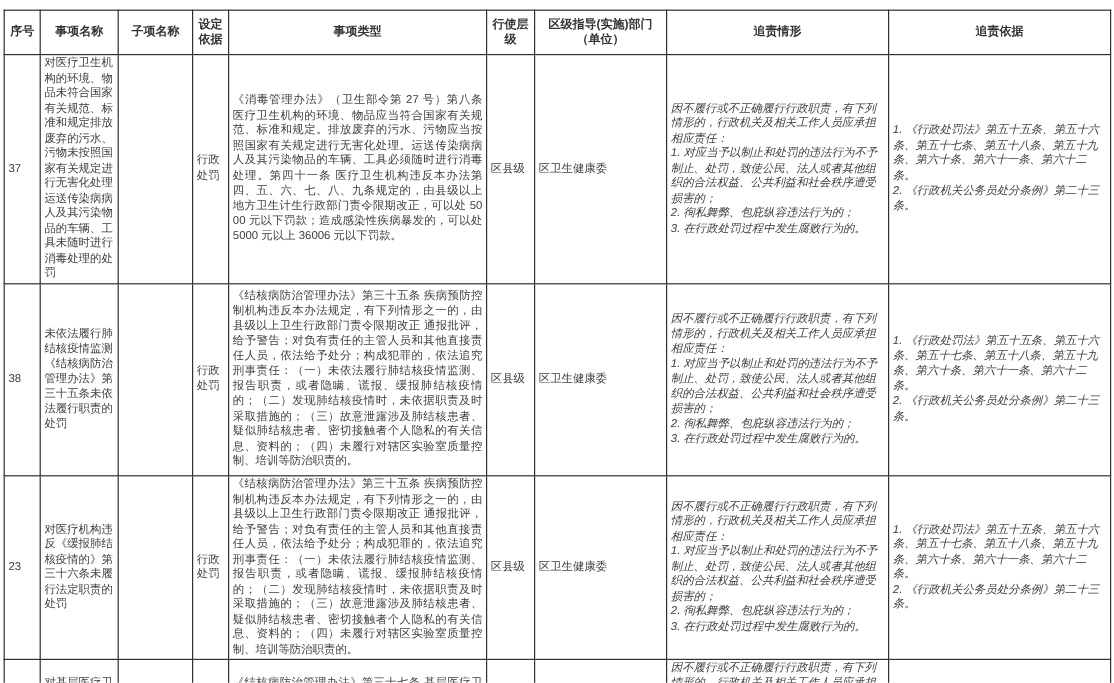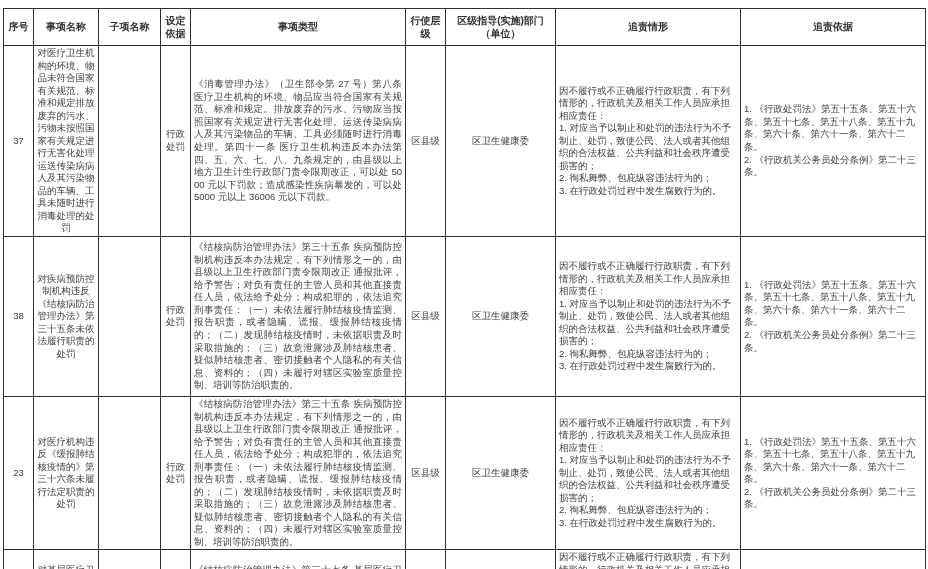--- a/index.html
+++ b/index.html
@@ -28,24 +28,24 @@
     overflow: hidden;
     word-break: break-all;
     box-sizing: border-box;
   }
   table.acct th {
     font-weight: bold;
     text-align: center;
     font-size: 10px;
     color: #333333;
   }
-  .c-center { text-align: center; }
+  .c-center { }
   .c-left { text-align: left; }
   .c-justify { text-align: justify; }
-  .prelines { white-space: pre-line; }
+  .prelines { white-space: pre-line; font-style: italic; }
   tr.hdr   { height: 37px; }
   tr.r37   { height: 150px; }
   tr.r38   { height: 160px; }
   tr.r39   { height: 145px; }
   tr.r40   { height: 67px; }
 </style>
 </head>
 <body>
 
 <div>
@@ -85,21 +85,21 @@
         <td class="c-center">区卫生健康委</td>
         <td class="c-left prelines">因不履行或不正确履行行政职责，有下列情形的，行政机关及相关工作人员应承担相应责任：
 1. 对应当予以制止和处罚的违法行为不予制止、处罚，致使公民、法人或者其他组织的合法权益、公共利益和社会秩序遭受损害的；
 2. 徇私舞弊、包庇纵容违法行为的；
 3. 在行政处罚过程中发生腐败行为的。</td>
         <td class="c-left prelines">1. 《行政处罚法》第五十五条、第五十六条、第五十七条、第五十八条、第五十九条、第六十条、第六十一条、第六十二条。
 2. 《行政机关公务员处分条例》第二十三条。</td>
       </tr>
       <tr class="r38">
         <td class="c-center">38</td>
-        <td class="c-center">对疾病预防控制机构违反《结核病防治管理办法》第三十五条未依法履行职责的处罚</td>
+        <td class="c-center">未依法履行肺结核疫情监测《结核病防治管理办法》第三十五条未依法履行职责的处罚</td>
         <td class="c-center"></td>
         <td class="c-center">行政处罚</td>
         <td class="c-justify">《结核病防治管理办法》第三十五条 疾病预防控制机构违反本办法规定，有下列情形之一的，由县级以上卫生行政部门责令限期改正 通报批评，给予警告；对负有责任的主管人员和其他直接责任人员，依法给予处分；构成犯罪的，依法追究刑事责任：（一）未依法履行肺结核疫情监测、报告职责，或者隐瞒、谎报、缓报肺结核疫情的；（二）发现肺结核疫情时，未依据职责及时采取措施的；（三）故意泄露涉及肺结核患者、疑似肺结核患者、密切接触者个人隐私的有关信息、资料的；（四）未履行对辖区实验室质量控制、培训等防治职责的。</td>
         <td class="c-center">区县级</td>
         <td class="c-center">区卫生健康委</td>
         <td class="c-left prelines">因不履行或不正确履行行政职责，有下列情形的，行政机关及相关工作人员应承担相应责任：
 1. 对应当予以制止和处罚的违法行为不予制止、处罚，致使公民、法人或者其他组织的合法权益、公共利益和社会秩序遭受损害的；
 2. 徇私舞弊、包庇纵容违法行为的；
 3. 在行政处罚过程中发生腐败行为的。</td>
         <td class="c-left prelines">1. 《行政处罚法》第五十五条、第五十六条、第五十七条、第五十八条、第五十九条、第六十条、第六十一条、第六十二条。

